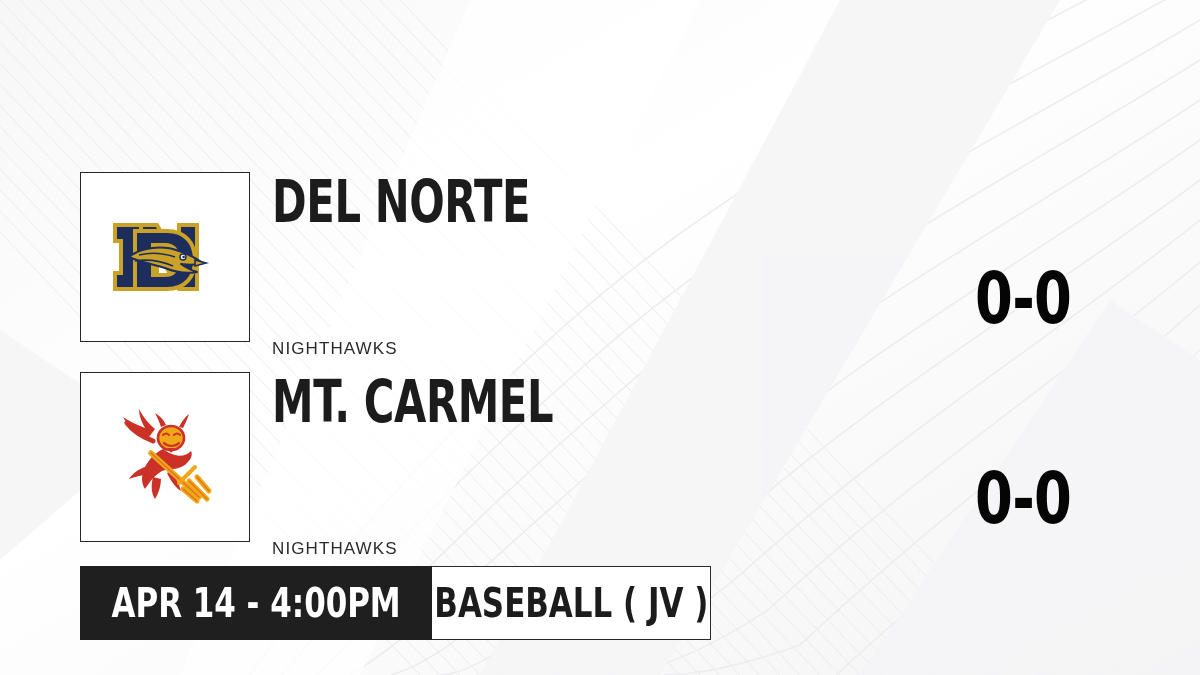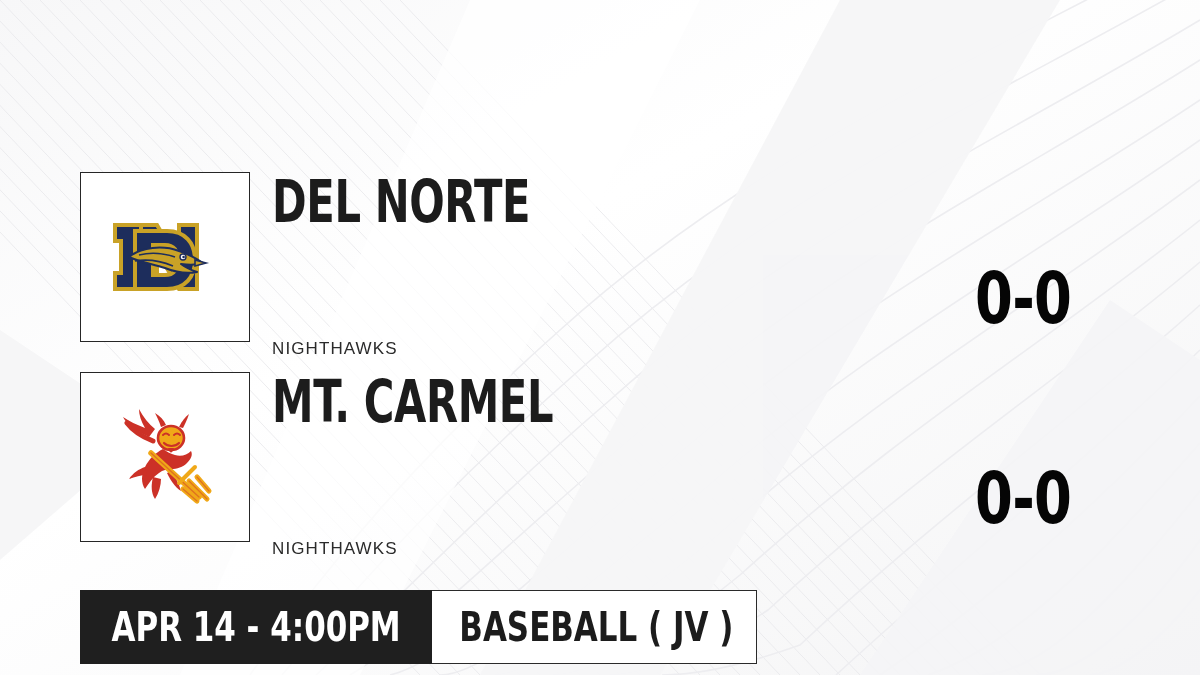--- a/index.html
+++ b/index.html
@@ -97,38 +97,38 @@
     font-size:72px;
     line-height:1;
     color:#050505;
     letter-spacing:-1px;
   }
   #team-row-0 .team-score { top:90px; }
   #team-row-1 .team-score { top:90px; }
   .team-score-inner { display:inline-block; transform:scaleX(0.84); }
 
   
-  #banner { position:absolute; left:80px; top:590px; display:flex; height:74px; }
+  #banner { position:absolute; left:80px; top:566px; display:flex; height:74px; }
   #banner-date {
     background:#1f1f1f;
     color:#ffffff;
     width:352px;
     display:flex; align-items:center; justify-content:center;
     font-family:"DejaVu Sans Condensed","DejaVu Sans", sans-serif;
     font-weight:bold;
     font-size:40px;
     letter-spacing:0px;
   }
   #banner-sport {
     background:#ffffff;
     color:#1c1c1c;
-    width:325px;
+    width:279px;
     border:1.5px solid #2a2a2a;
     border-left:none;
-    display:flex; align-items:center; justify-content:flex-end;
+    display:flex; align-items:center; justify-content:center;
     font-family:"DejaVu Sans Condensed","DejaVu Sans", sans-serif;
     font-weight:bold;
     font-size:40px;
   }
   .cond { display:inline-block; transform:scaleX(0.86); white-space:nowrap; }
 </style>
 </head>
 <body>
 
 <div id="bg-layer">

